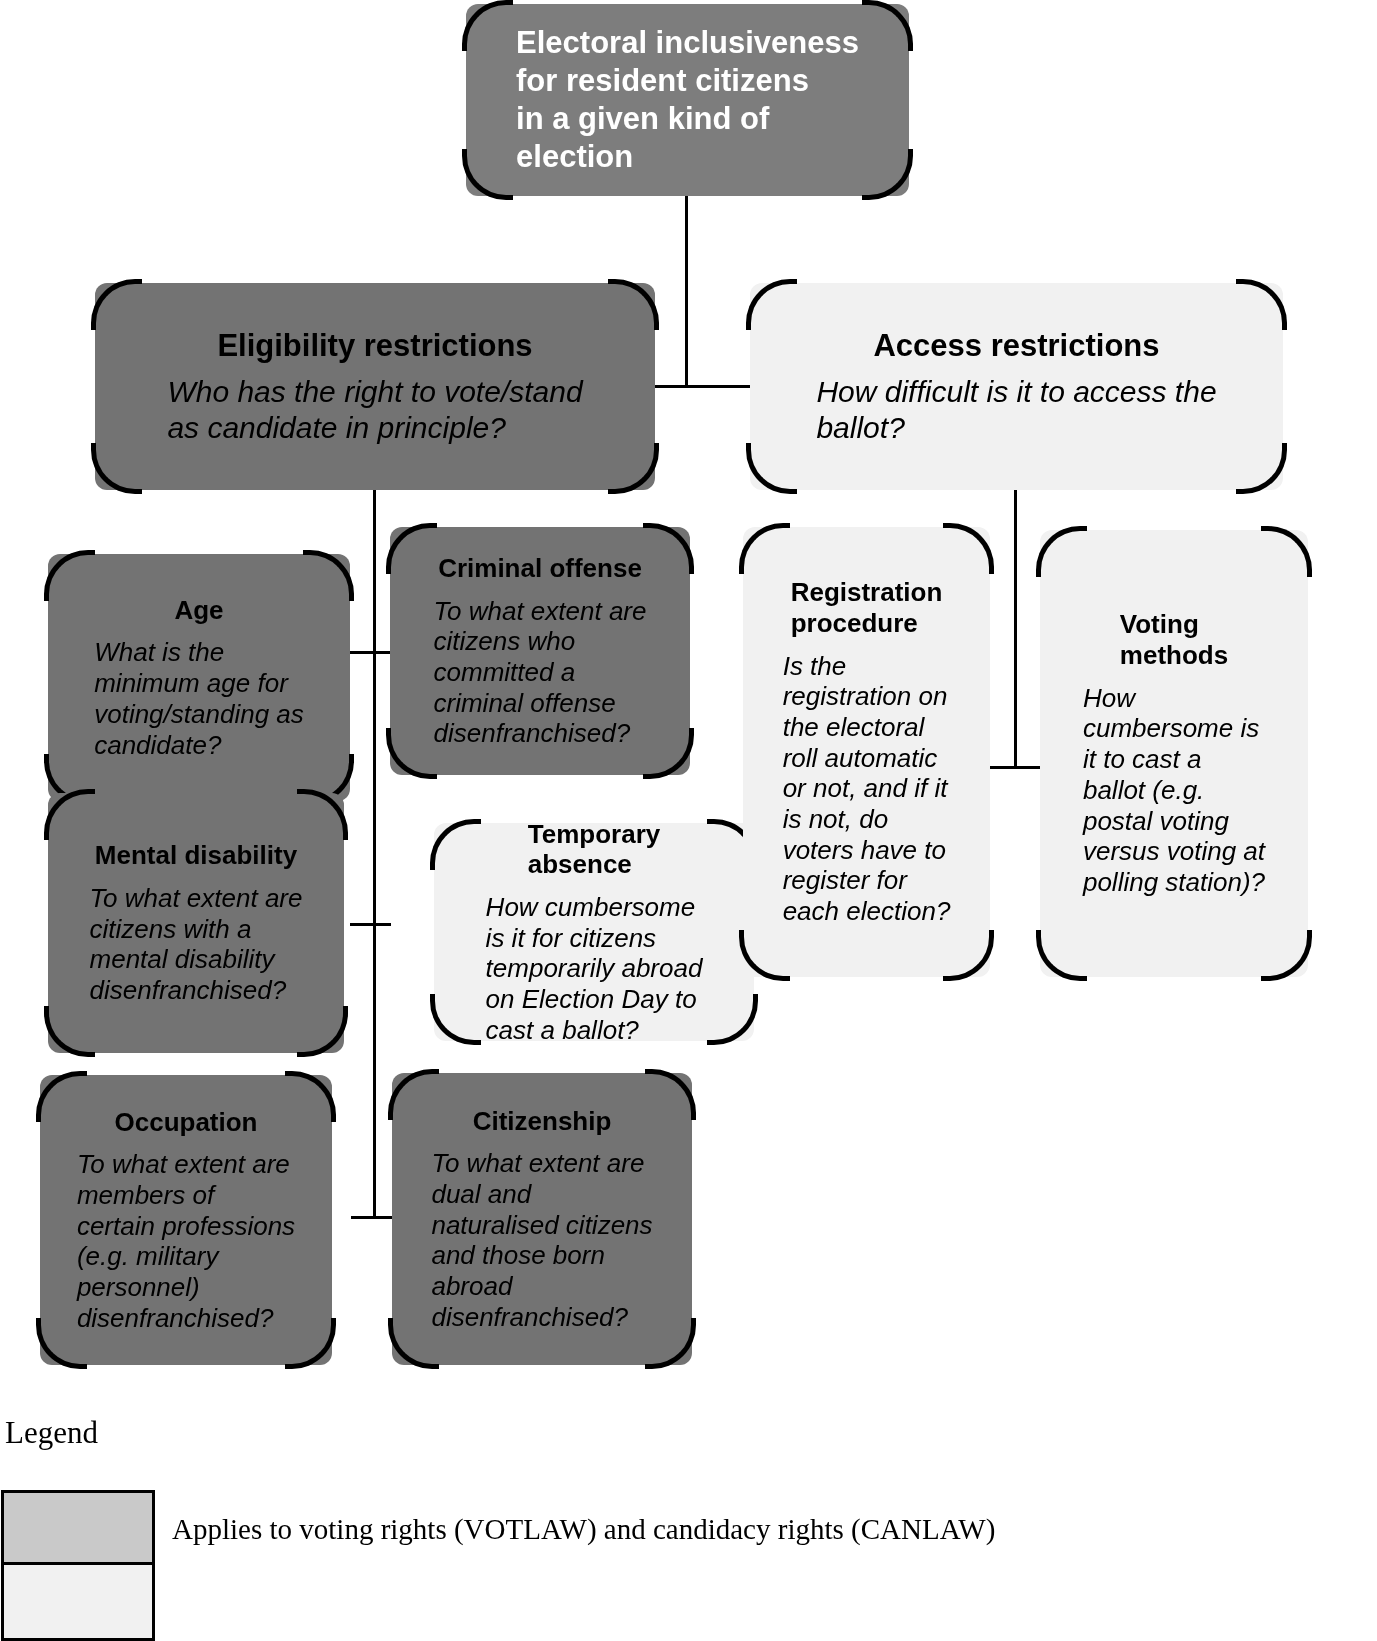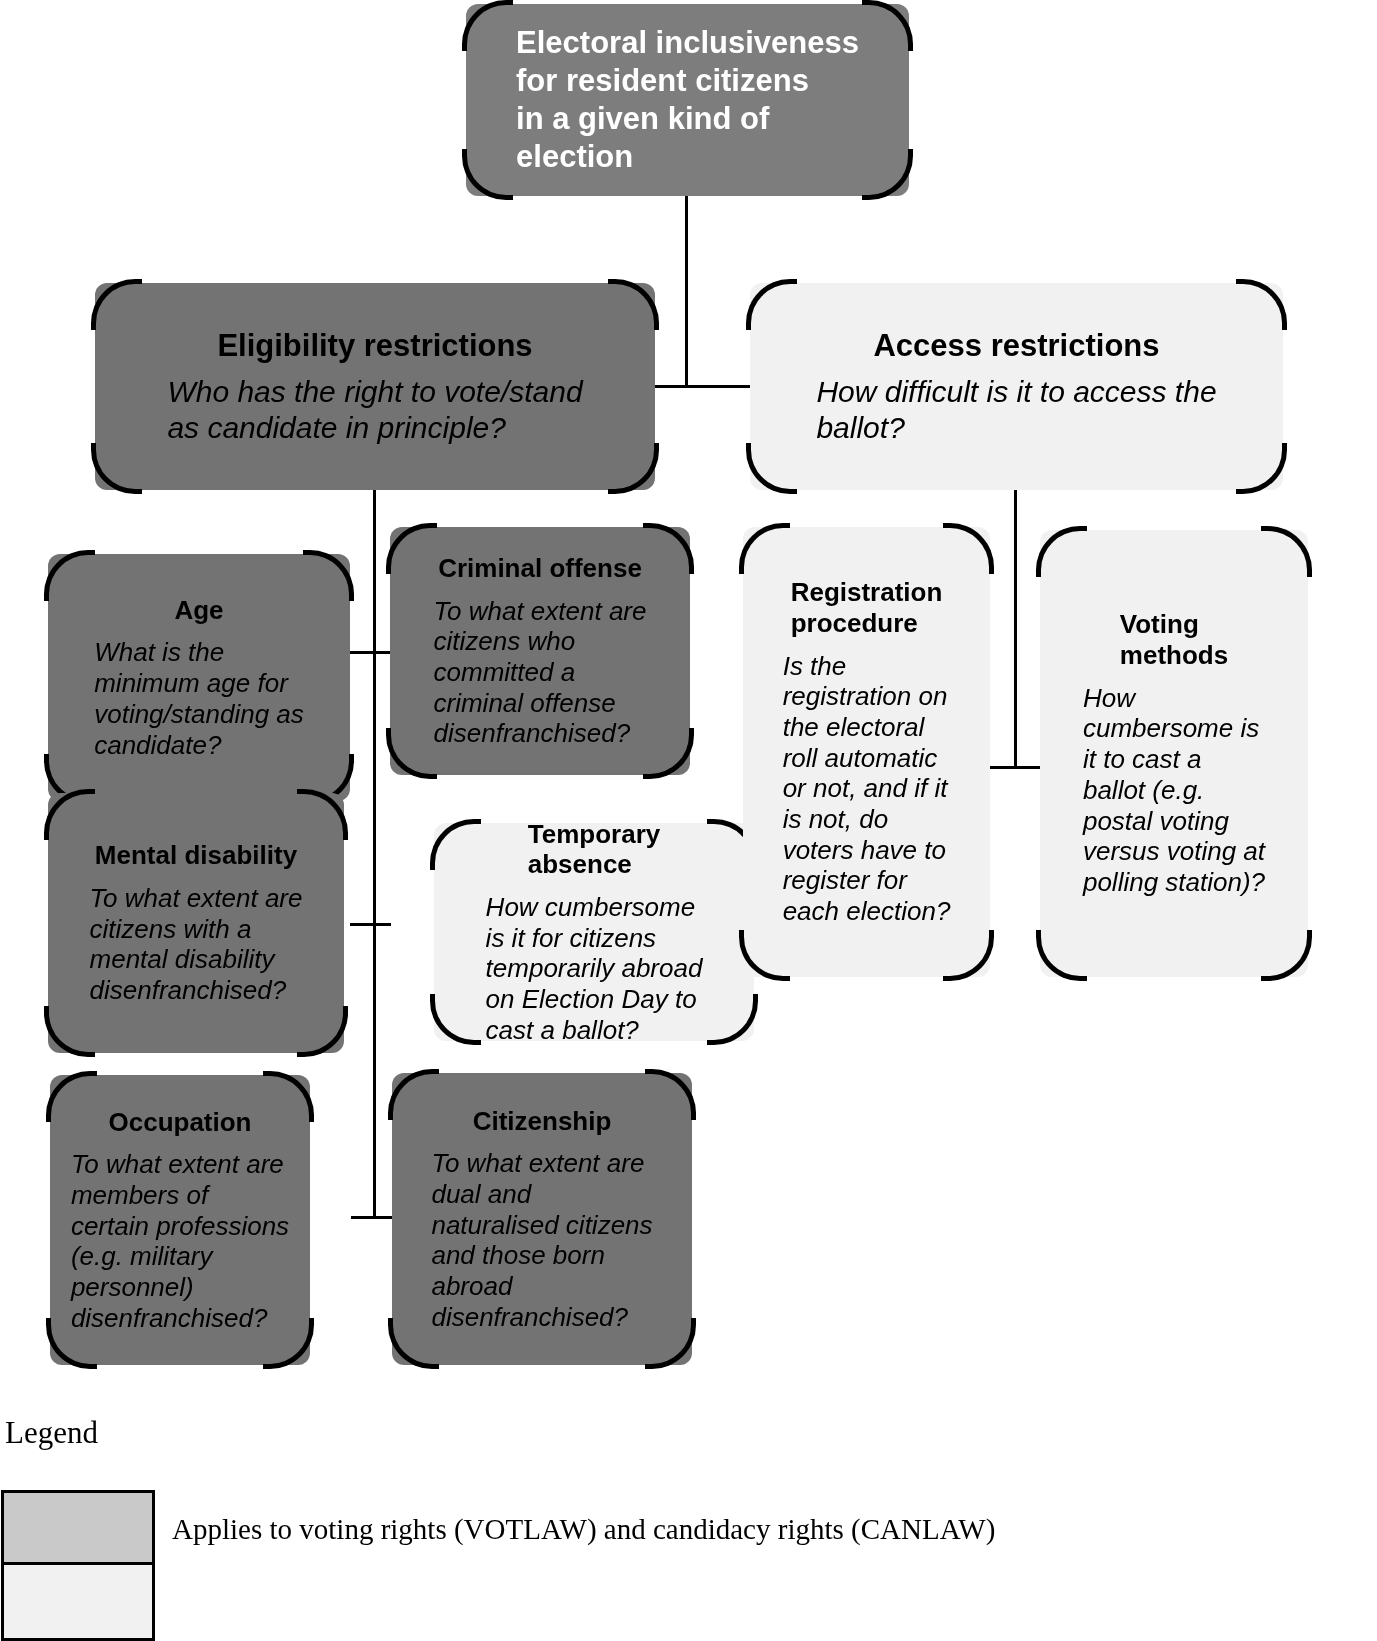--- a/index.html
+++ b/index.html
@@ -113,21 +113,21 @@
     <div class="box-q">To what extent are
 citizens with a
 mental disability
 disenfranchised?</div>
   <i class="corner tl"></i>
       <i class="corner tr"></i>
       <i class="corner bl"></i>
       <i class="corner br"></i>
     </div>
 
-  <div class="box medium" style="left:50px;top:1075px;width:260px;height:290px;">
+  <div class="box medium" style="left:40px;top:1075px;width:292px;height:290px;">
     <div class="box-title">Occupation</div>
     <div class="box-q">To what extent are
 members of
 certain professions
 (e.g. military
 personnel)
 disenfranchised?</div>
   <i class="corner tl"></i>
       <i class="corner tr"></i>
       <i class="corner bl"></i>

